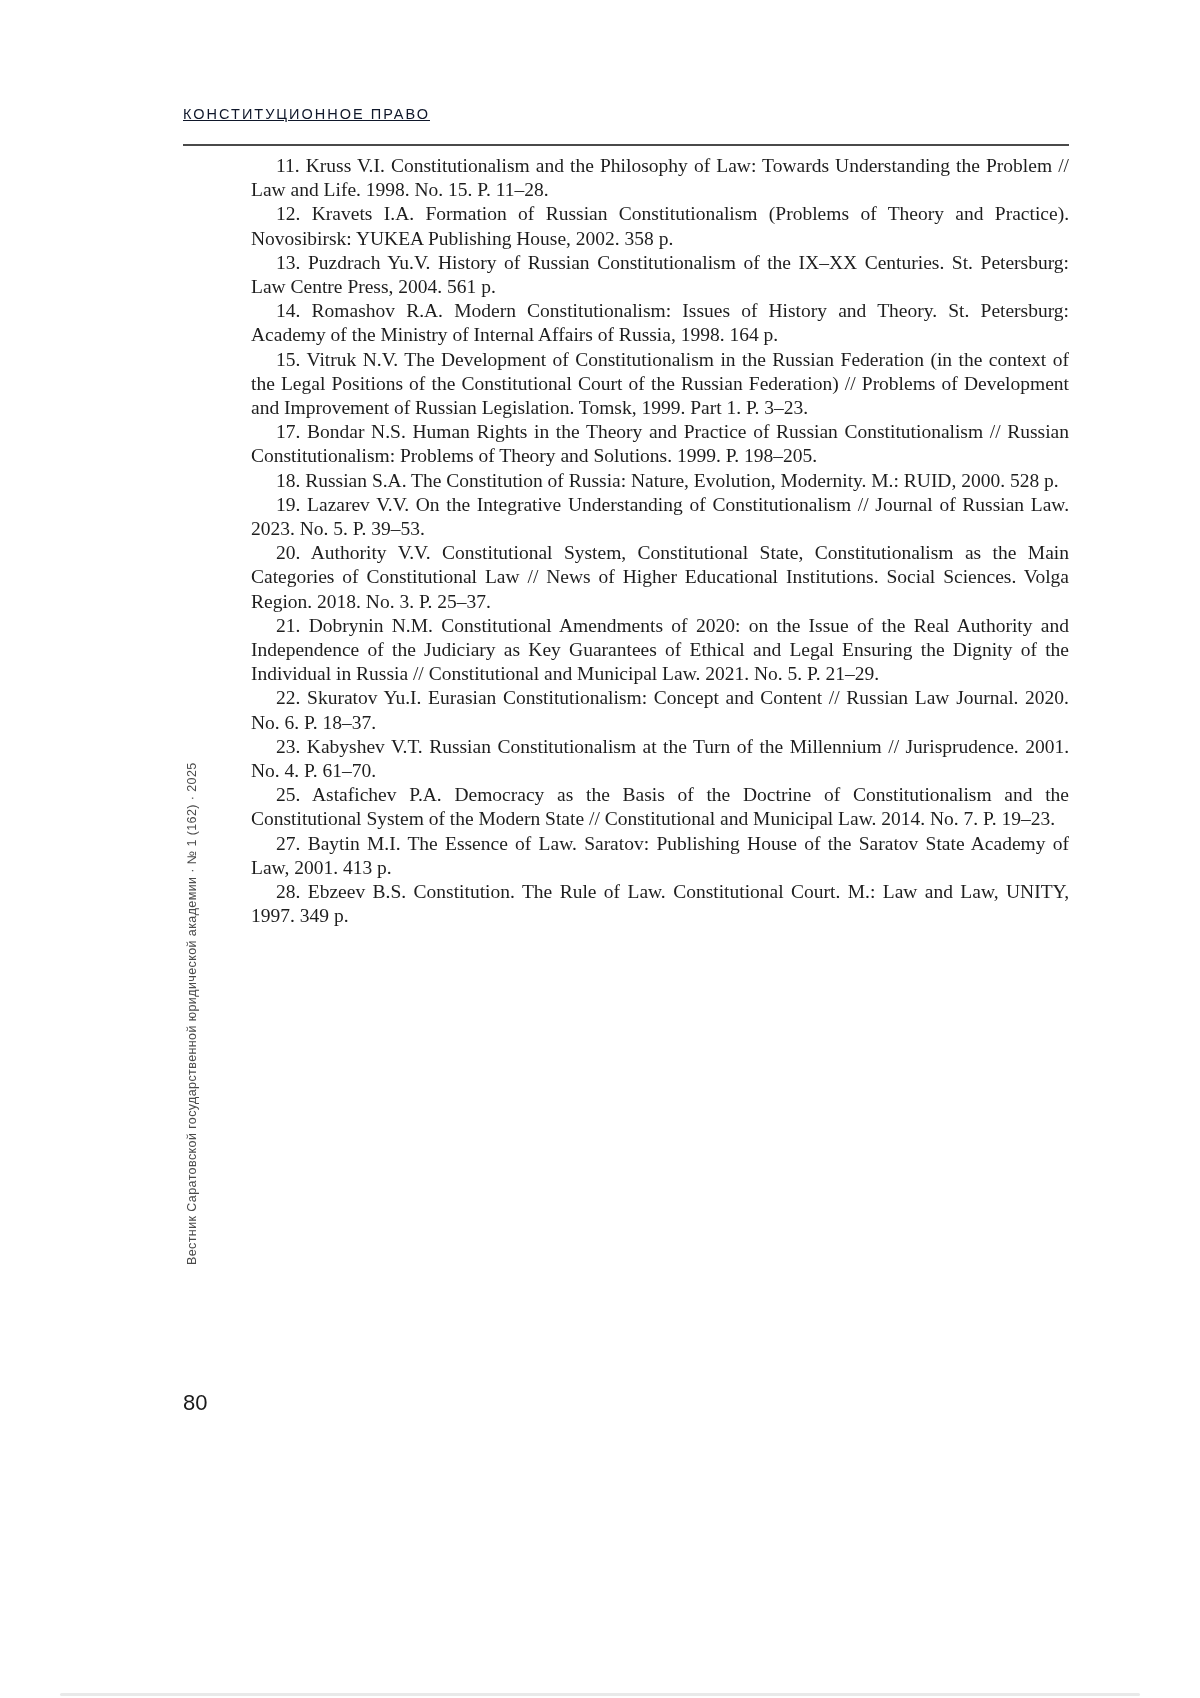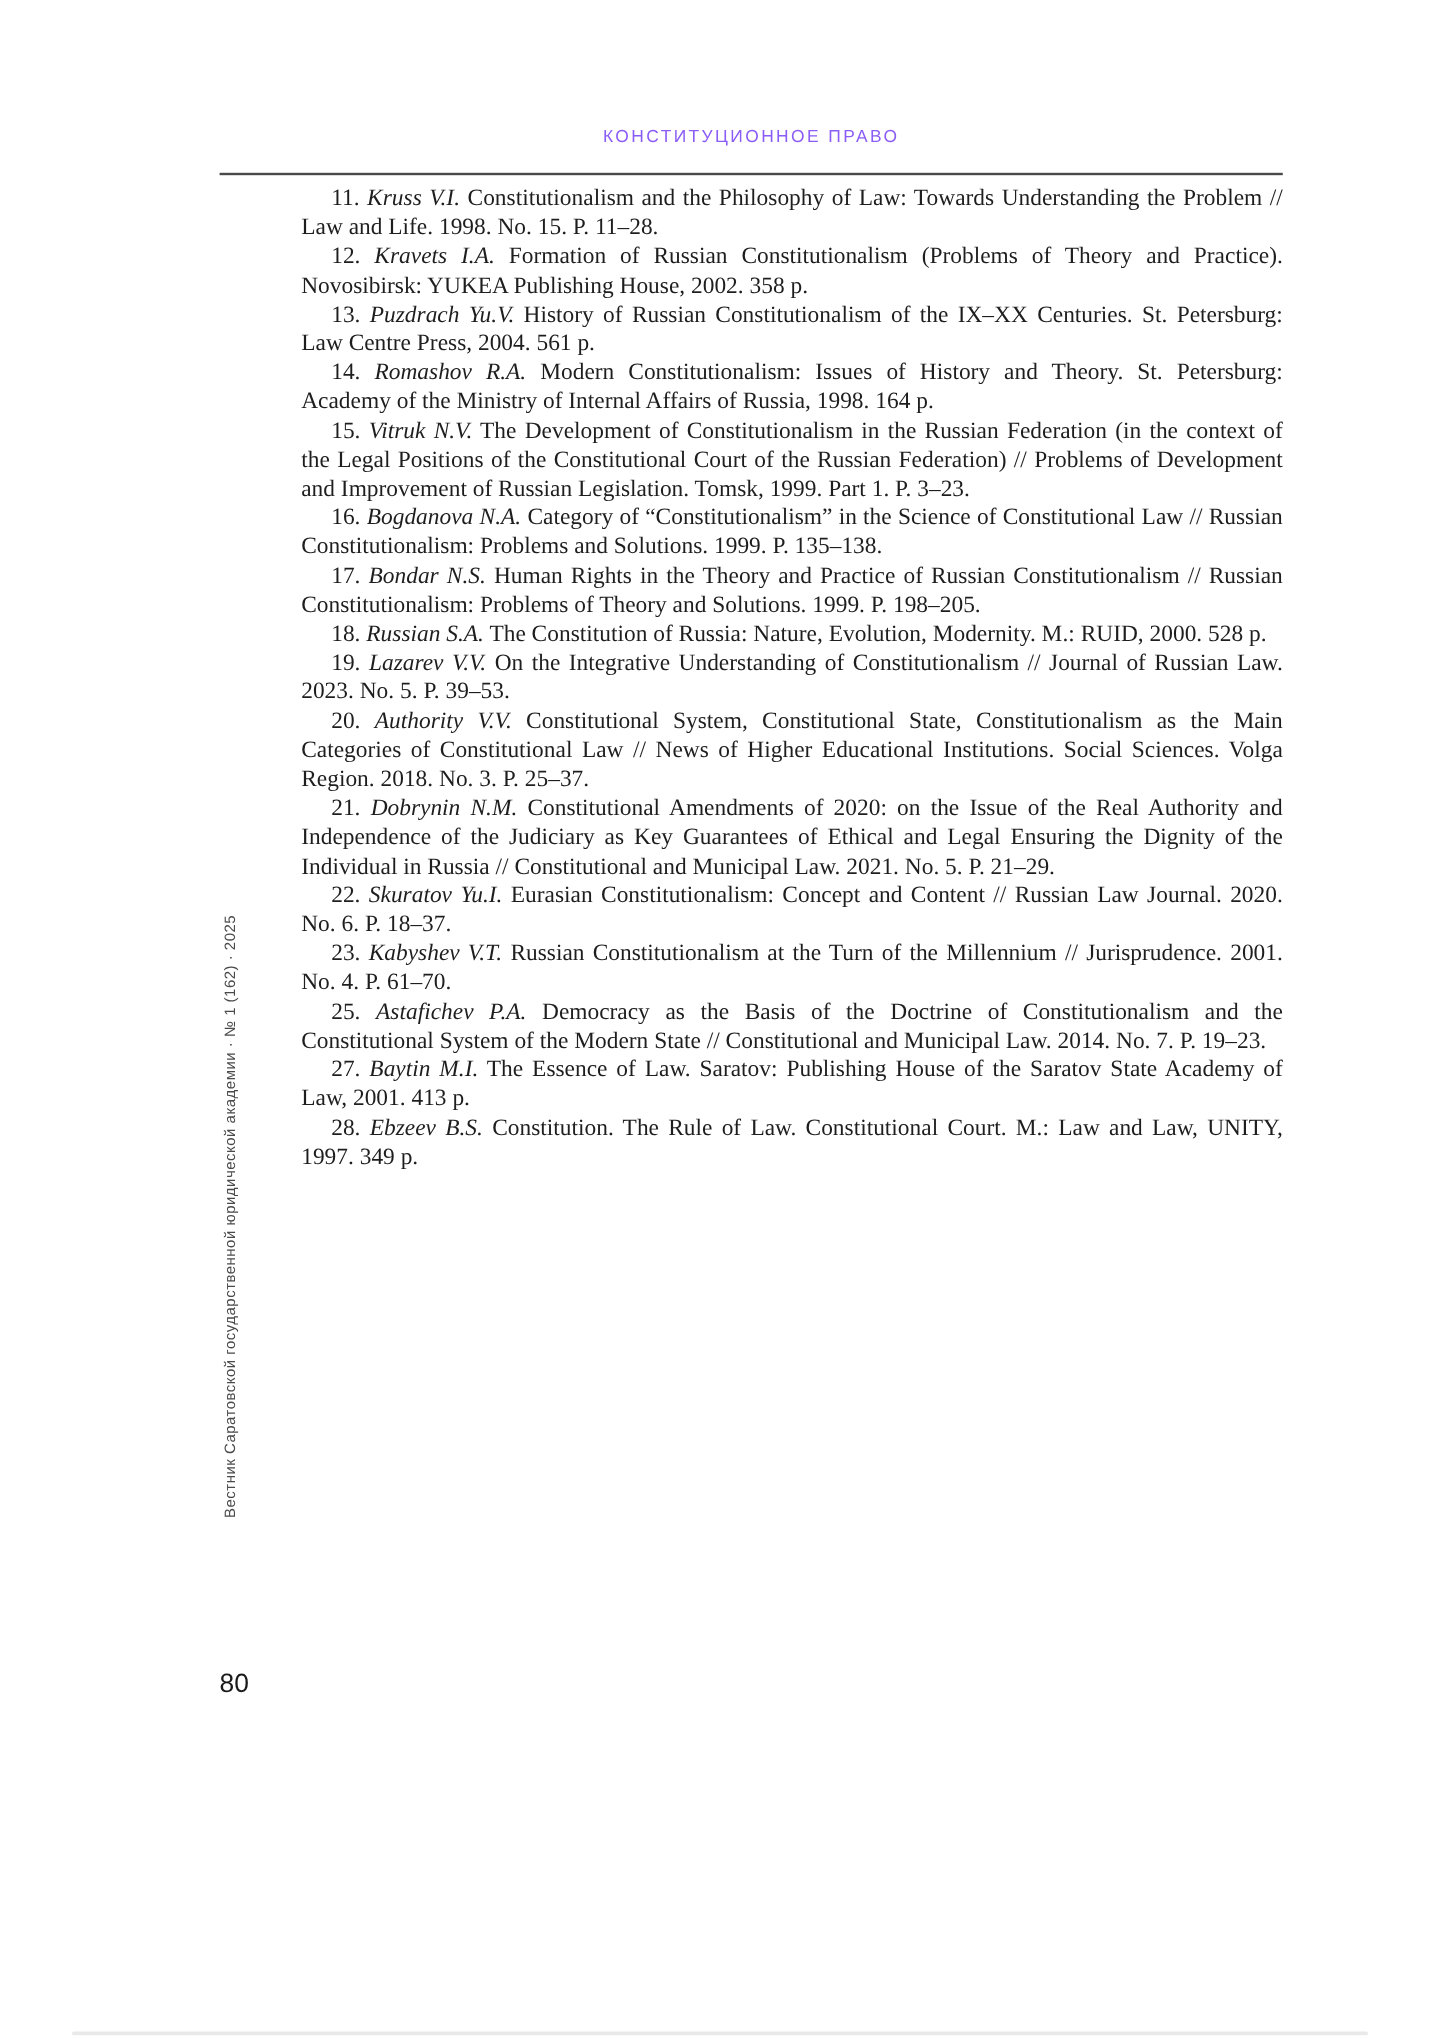--- a/index.html
+++ b/index.html
@@ -13,26 +13,27 @@
     height: 1698px;
     overflow: hidden;
     font-family: "Liberation Serif", "DejaVu Serif", serif;
     color: #1c1c1c;
   }
   .running-head {
     position: absolute;
     left: 183px;
     top: 106px;
     width: 886px;
-    text-align: center;
+    text-align: left;
     font-family: "Liberation Sans", "DejaVu Sans", sans-serif;
     font-size: 14.5px;
     letter-spacing: 2px;
-    color: #8b5cf6;
+    color: #0f172a;
     white-space: nowrap;
+    text-decoration: underline;
   }
   .head-rule {
     position: absolute;
     left: 183px;
     top: 144px;
     width: 886px;
     height: 2px;
     background: #4a4a4a;
   }
   .refs {
@@ -47,21 +48,20 @@
   }
   .ref {
     margin: 0;
     padding: 0;
     text-indent: 25px;
   }
   .ref-num {
     font-style: normal;
   }
   .ref-author {
-    font-style: italic;
   }
   .sidebar-vertical {
     position: absolute;
     left: -48px;
     top: 1016px;
     width: 482px;
     height: 16px;
     transform: rotate(-90deg);
     transform-origin: center center;
     font-family: "Liberation Sans", "DejaVu Sans", sans-serif;
@@ -101,21 +101,20 @@
   <p class="ref"><span class="ref-num">11.</span> <span class="ref-author">Kruss V.I.</span> <span class="ref-text">Constitutionalism and the Philosophy of Law: Towards Understanding the Problem // Law and Life. 1998. No. 15. P. 11–28.</span></p>
 
   <p class="ref"><span class="ref-num">12.</span> <span class="ref-author">Kravets I.A.</span> <span class="ref-text">Formation of Russian Constitutionalism (Problems of Theory and Practice). Novosibirsk: YUKEA Publishing House, 2002. 358 p.</span></p>
 
   <p class="ref"><span class="ref-num">13.</span> <span class="ref-author">Puzdrach Yu.V.</span> <span class="ref-text">History of Russian Constitutionalism of the IX–XX Centuries. St. Petersburg: Law Centre Press, 2004. 561 p.</span></p>
 
   <p class="ref"><span class="ref-num">14.</span> <span class="ref-author">Romashov R.A.</span> <span class="ref-text">Modern Constitutionalism: Issues of History and Theory. St. Petersburg: Academy of the Ministry of Internal Affairs of Russia, 1998. 164 p.</span></p>
 
   <p class="ref"><span class="ref-num">15.</span> <span class="ref-author">Vitruk N.V.</span> <span class="ref-text">The Development of Constitutionalism in the Russian Federation (in the context of the Legal Positions of the Constitutional Court of the Russian Federation) // Problems of Development and Improvement of Russian Legislation. Tomsk, 1999. Part 1. P. 3–23.</span></p>
 
-  <p class="ref"><span class="ref-num">16.</span> <span class="ref-author">Bogdanova N.A.</span> <span class="ref-text">Category of “Constitutionalism” in the Science of Constitutional Law // Russian Constitutionalism: Problems and Solutions. 1999. P. 135–138.</span></p>
 
   <p class="ref"><span class="ref-num">17.</span> <span class="ref-author">Bondar N.S.</span> <span class="ref-text">Human Rights in the Theory and Practice of Russian Constitutionalism // Russian Constitutionalism: Problems of Theory and Solutions. 1999. P. 198–205.</span></p>
 
   <p class="ref"><span class="ref-num">18.</span> <span class="ref-author">Russian S.A.</span> <span class="ref-text">The Constitution of Russia: Nature, Evolution, Modernity. M.: RUID, 2000. 528 p.</span></p>
 
   <p class="ref"><span class="ref-num">19.</span> <span class="ref-author">Lazarev V.V.</span> <span class="ref-text">On the Integrative Understanding of Constitutionalism // Journal of Russian Law. 2023. No. 5. P. 39–53.</span></p>
 
   <p class="ref"><span class="ref-num">20.</span> <span class="ref-author">Authority V.V.</span> <span class="ref-text">Constitutional System, Constitutional State, Constitutionalism as the Main Categories of Constitutional Law // News of Higher Educational Institutions. Social Sciences. Volga Region. 2018. No. 3. P. 25–37.</span></p>
 
   <p class="ref"><span class="ref-num">21.</span> <span class="ref-author">Dobrynin N.M.</span> <span class="ref-text">Constitutional Amendments of 2020: on the Issue of the Real Authority and Independence of the Judiciary as Key Guarantees of Ethical and Legal Ensuring the Dignity of the Individual in Russia // Constitutional and Municipal Law. 2021. No. 5. P. 21–29.</span></p>

